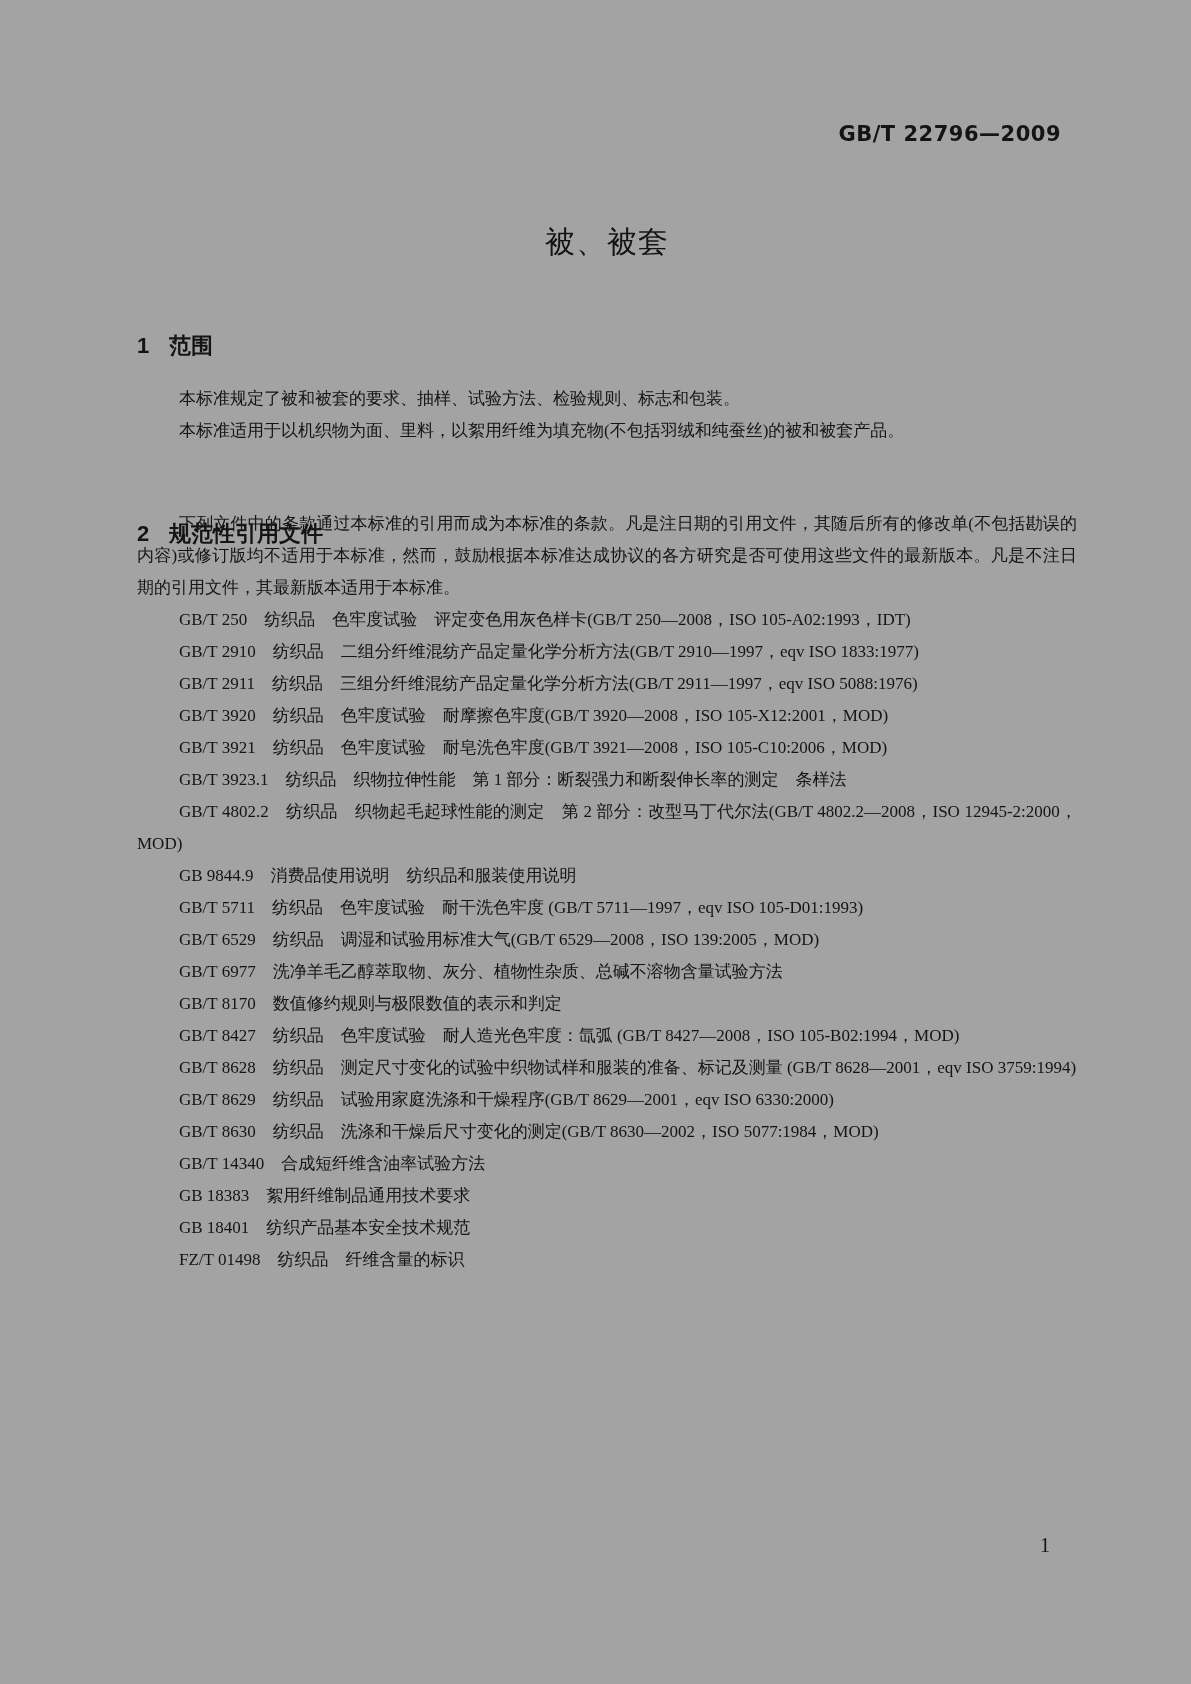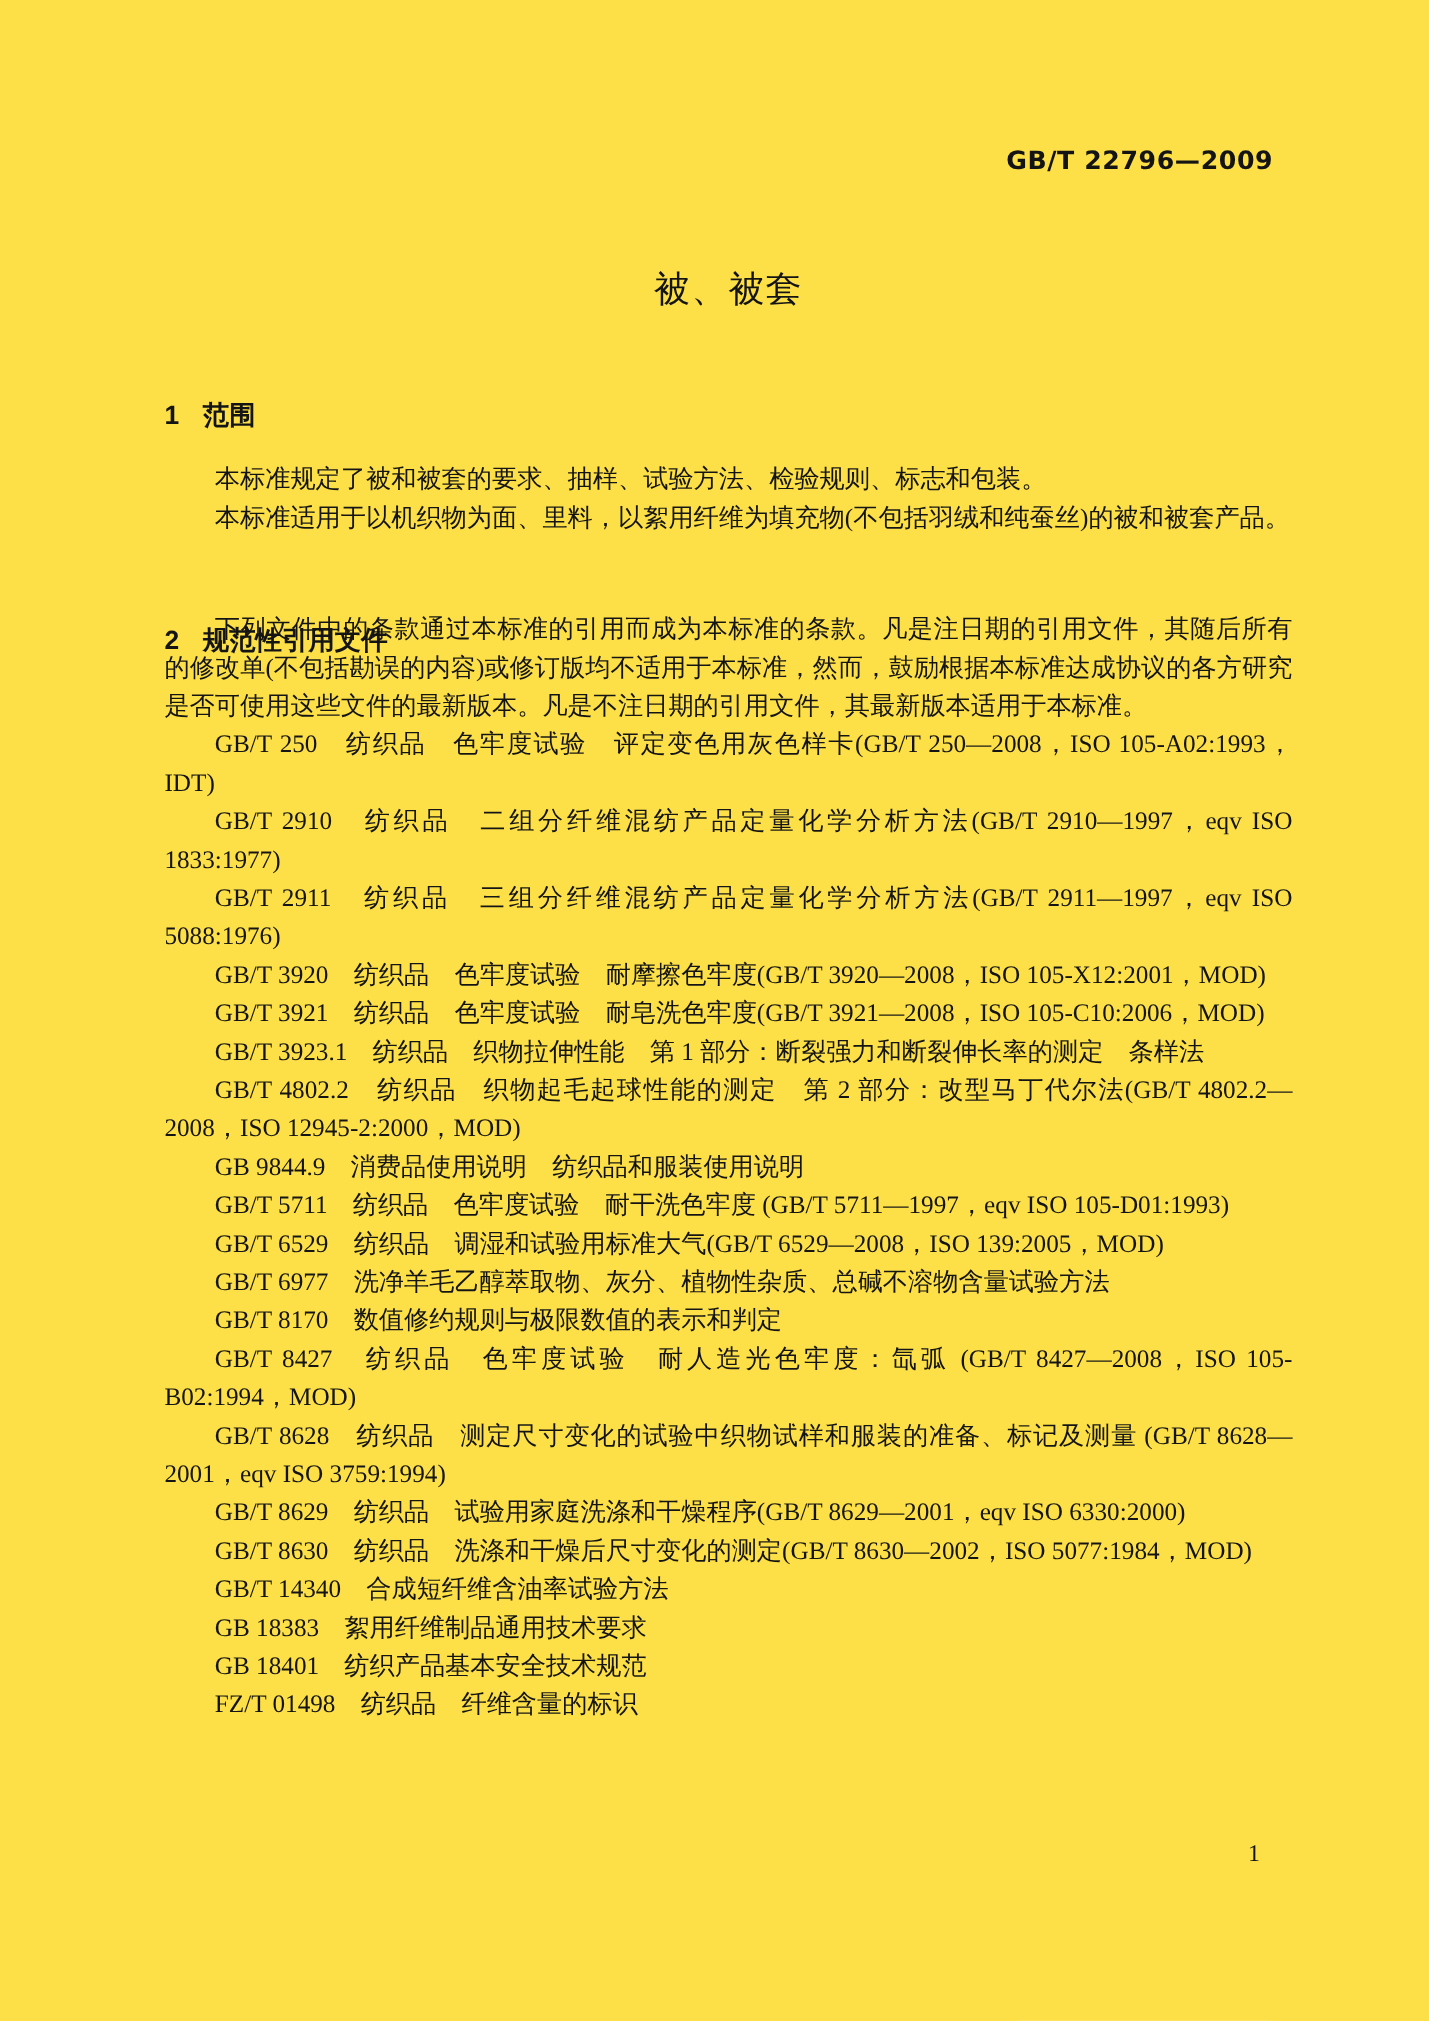--- a/index.html
+++ b/index.html
@@ -6,21 +6,21 @@
   body {
     width: 1191px; height: 1684px;
     background: #f4f4f2;
     font-family: "Liberation Serif", serif;
     color: #141414;
     position: relative;
   }
   .page {
     position: absolute; left: 0; top: 0;
     width: 1191px; height: 1684px;
-    background: #fde047;
+    background: #a3a3a3;
     overflow: hidden;
   }
   .abs { position: absolute; left: 137px; width: 940px; }
 
   .std-code {
     top: 121px;
     text-align: right;
     padding-right: 16px;
     box-sizing: border-box;
     font-family: "DejaVu Sans", sans-serif;
@@ -46,21 +46,21 @@
   }
   .h-s1 { top: 332px; }
   .h-s2 { top: 484px; margin-top: 36px; }
   .sec-num { display: inline-block; min-width: 32px; }
 
   .s1-body { top: 383px; }
   .s2-body { top: 508px; }
 
   p.body-p {
     margin: 0;
-    font-size: 21px;
+    font-size: 17px;
     line-height: 32px;
     text-indent: 42px;
     text-align: justify;
     text-justify: inter-ideograph;
   }
 
   .page-num {
     position: absolute;
     top: 1533px;
     right: 141px;

